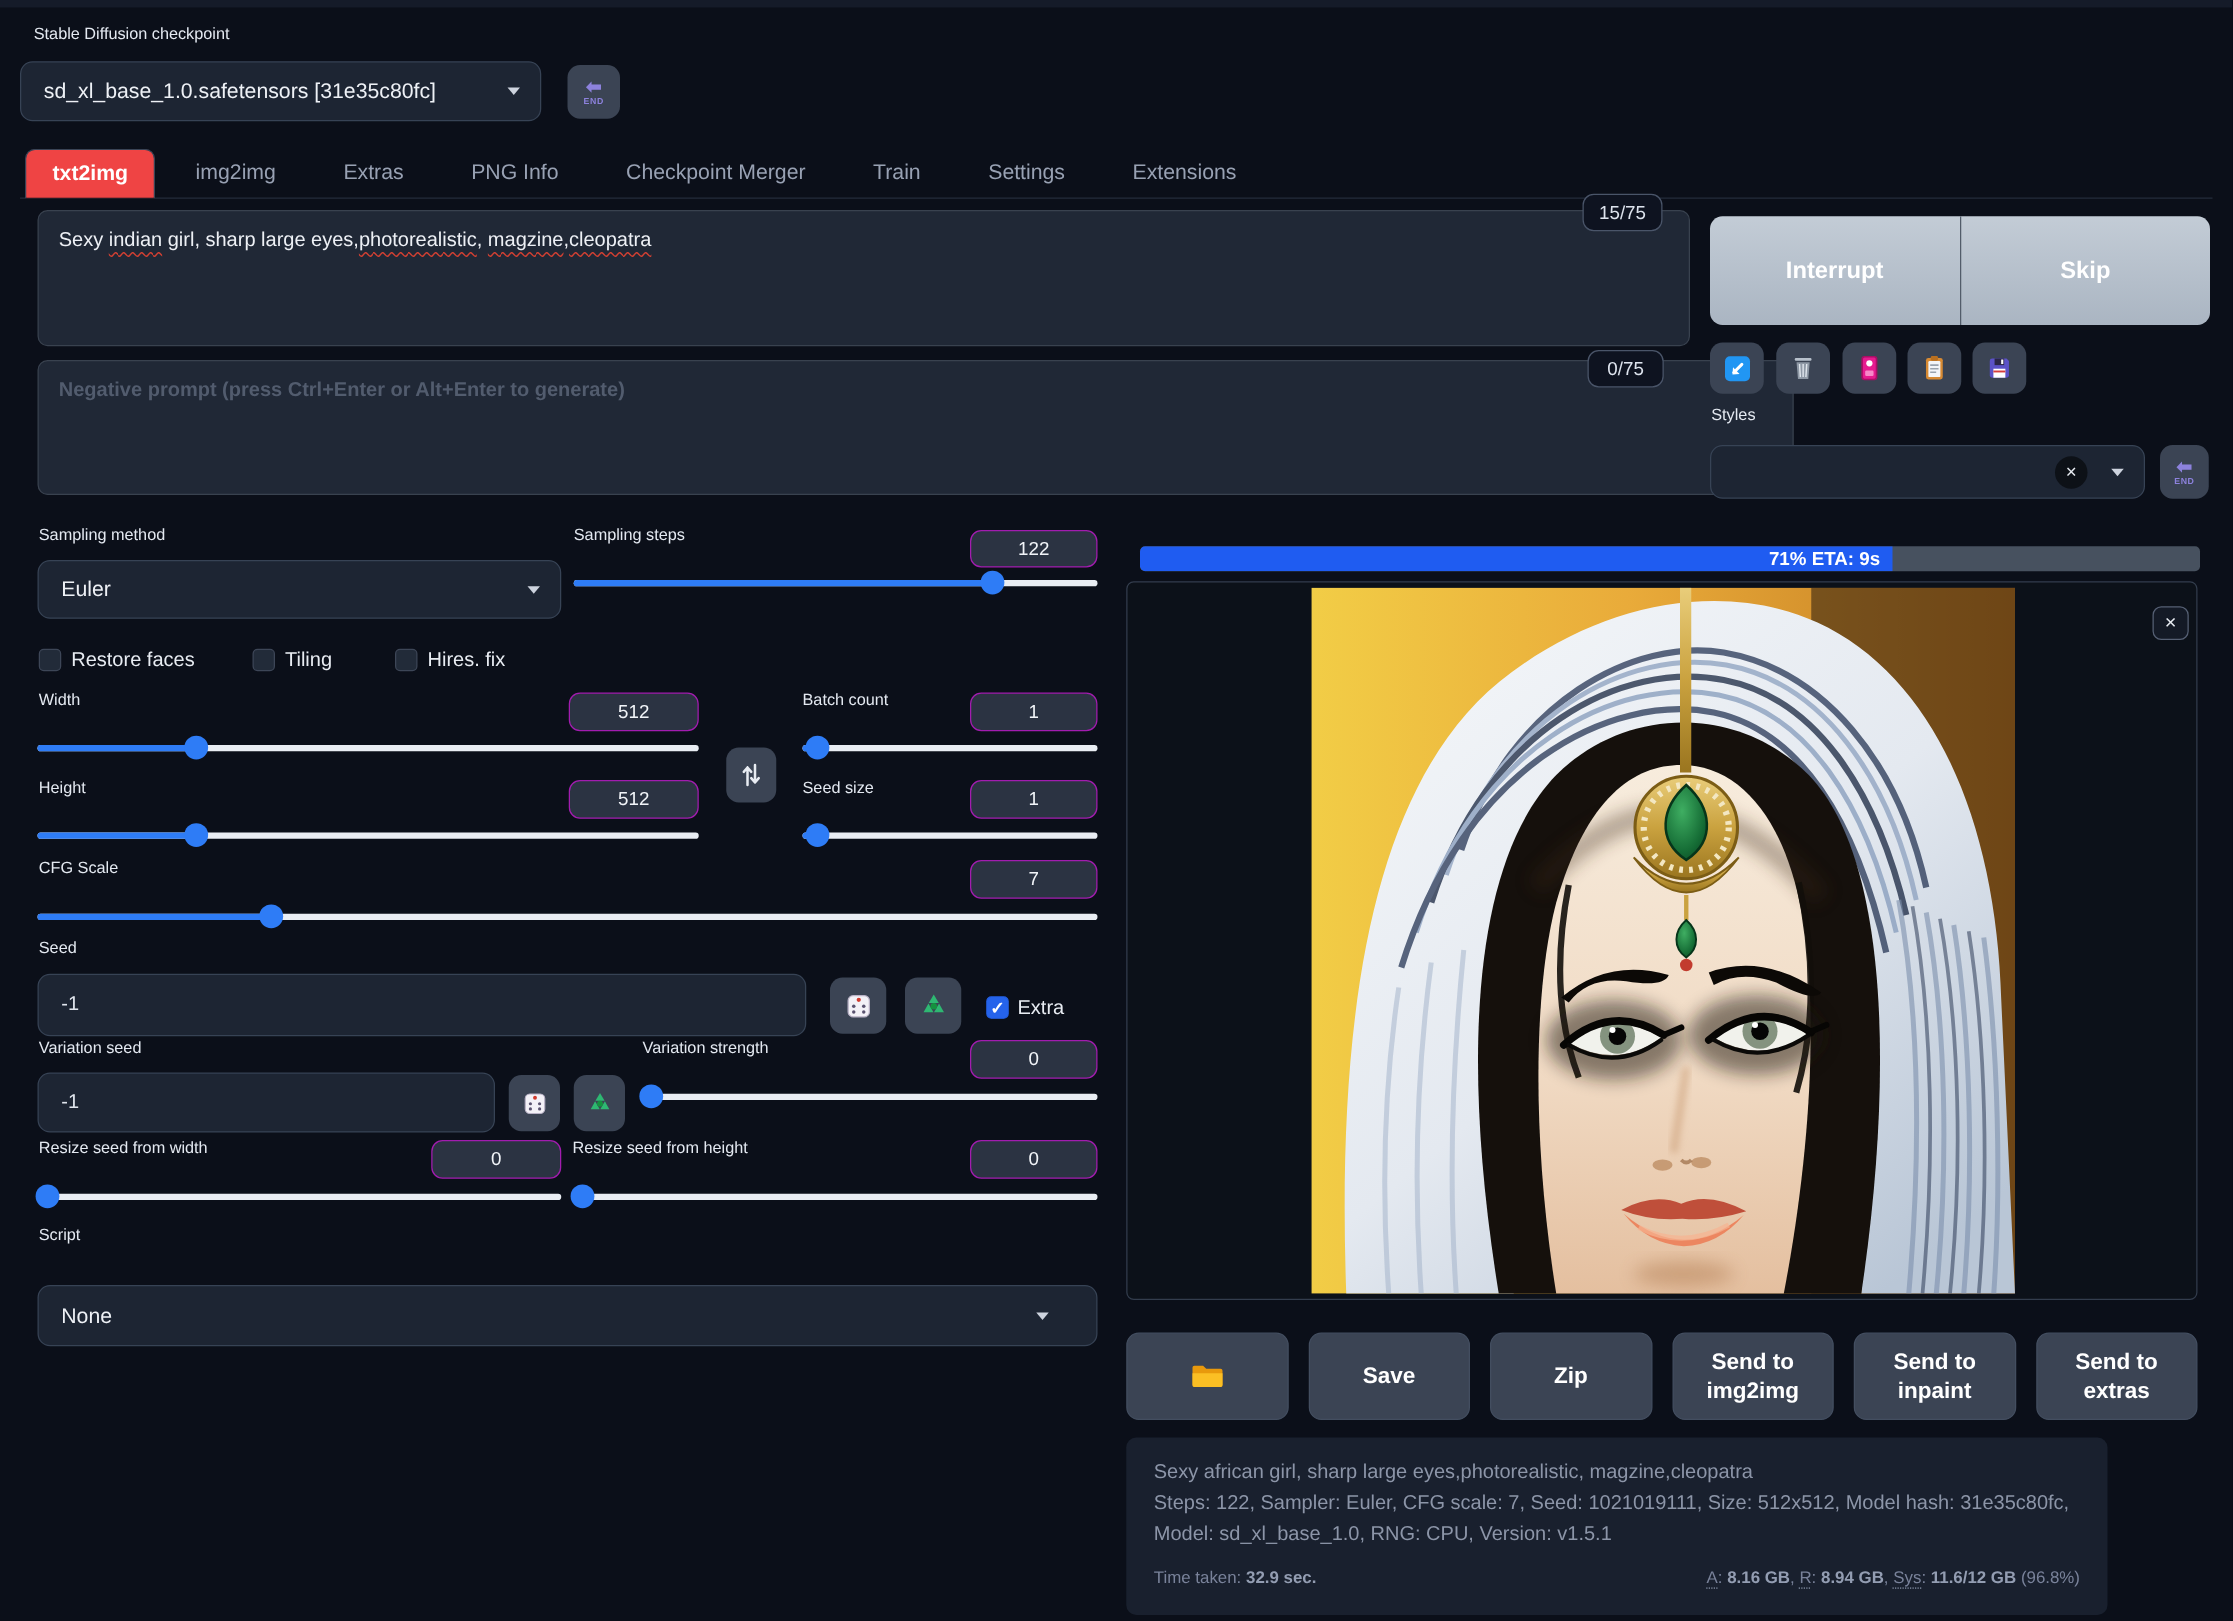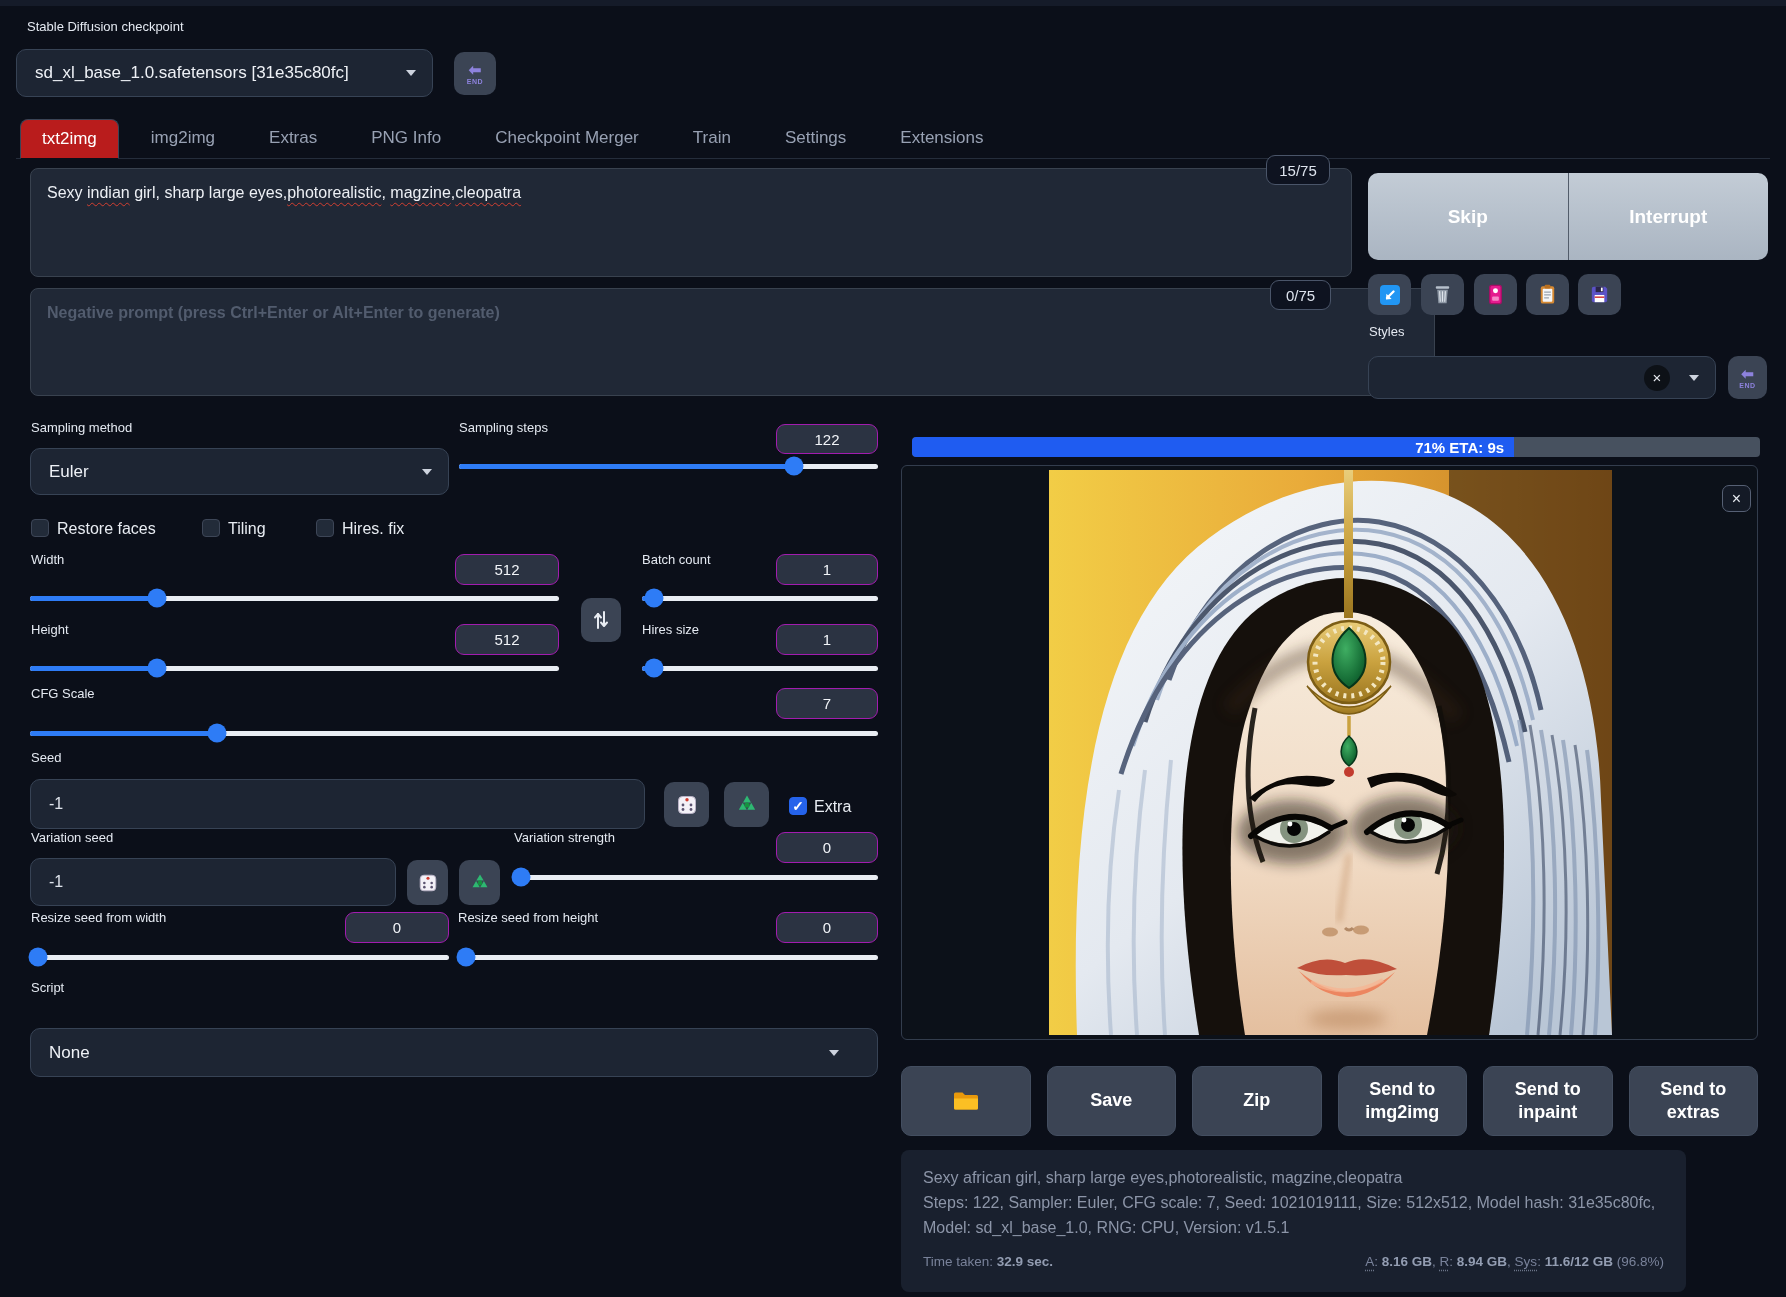--- a/index.html
+++ b/index.html
@@ -46,21 +46,21 @@
   .endicon .arr{color:#8d82dd;font-size:15px;font-weight:700;}
   .endicon .txt{color:#8d82dd;font-size:7px;font-weight:700;letter-spacing:.5px;margin-top:1px;}
 
   
   .ckpt-select{left:16px;top:49px;width:417px;height:48px;}
   .refresh-btn{left:454px;top:52px;width:42px;height:43px;}
 
   
   .tabs{position:absolute;left:16px;right:16px;top:118px;height:40px;display:flex;align-items:flex-end;border-bottom:1px solid #252d3b;padding-left:4px;gap:10px;}
   .tab{font-size:17px;color:#98a1b3;padding:9px 21px;cursor:pointer;border:1px solid transparent;white-space:nowrap;}
-  .tab.active{color:#fff;border:1px solid #3a4456;border-bottom:1px solid #0b0f19;border-radius:8px 8px 0 0;margin-bottom:-1px;background:#b91c1c;}
+  .tab.active{color:#fff;border:1px solid #3a4456;border-bottom:1px solid #0b0f19;border-radius:8px 8px 0 0;margin-bottom:-1px;background:#ef4444;font-weight:bold;}
 
   
   .promptbox{
     position:absolute;background:#202836;border:1px solid #39424f;border-radius:8px;
     box-sizing:border-box;padding:13px 16px;font-size:16px;color:#edf0f5;line-height:1.35;
   }
   .promptbox .ph{color:#525c6e;}
   .missp{text-decoration:underline wavy #d23f31 1px;text-underline-offset:4px;text-decoration-skip-ink:none;}
   .counter-badge{
     position:absolute;background:#0e1320;border:1px solid #4a5569;border-radius:9px;
@@ -142,22 +142,22 @@
     <span>Sexy </span><span class="missp">indian</span><span> girl, sharp large eyes,</span><span class="missp">photorealistic</span><span>, </span><span class="missp">magzine</span><span>,</span><span class="missp">cleopatra</span>
   </div>
   <div class="counter-badge" style="left:1266px;top:155px;width:64px;height:30px;">15/75</div>
 
   <div class="promptbox" style="left:30px;top:288px;width:1405px;height:108px;font-weight:bold;">
     <span class="ph">Negative prompt (press Ctrl+Enter or Alt+Enter to generate)</span>
   </div>
   <div class="counter-badge" style="left:1270px;top:280px;width:61px;height:30px;">0/75</div>
 
   <div class="big-actions">
+    <div class="half">Interrupt</div>
     <div class="half">Skip</div>
-    <div class="half">Interrupt</div>
   </div>
 
   <button class="iconbtn" style="left:1368px;top:274px;width:43px;height:41px;">
     <svg width="24" height="24" viewBox="0 0 24 24">
       <rect x="2" y="2" width="20" height="20" rx="4" fill="#2196f3"></rect>
       <path d="M15.5 8.5 L9 15" stroke="#fff" stroke-width="2.4" stroke-linecap="round"></path>
       <path d="M8 16.5 L8.4 10.8 L13.6 16.1 Z" fill="#fff"></path>
     </svg>
   </button>
   <button class="iconbtn" style="left:1421px;top:274px;width:43px;height:41px;">
@@ -252,21 +252,21 @@
   </button>
 
   <div class="lbl" style="left:31px;top:622px;">Height</div>
   <div class="valbox" style="left:455px;top:624px;width:104px;height:31px;">512</div>
   <div class="slider" style="left: 30px; top: 659px; width: 529px; --pct: 24;">
     <div class="sl-track"></div>
       <div class="sl-fill"></div>
       <div class="sl-thumb"></div>
   </div>
 
-  <div class="lbl" style="left:642px;top:622px;">Hires size</div>
+  <div class="lbl" style="left:642px;top:622px;">Seed size</div>
   <div class="valbox" style="left:776px;top:624px;width:102px;height:31px;">1</div>
   <div class="slider" style="left: 642px; top: 659px; width: 236px; --pct: 5;">
     <div class="sl-track"></div>
       <div class="sl-fill"></div>
       <div class="sl-thumb"></div>
   </div>
 
   <div class="lbl" style="left:31px;top:686px;">CFG Scale</div>
   <div class="valbox" style="left:776px;top:688px;width:102px;height:31px;">7</div>
   <div class="slider" style="left: 30px; top: 724px; width: 848px; --pct: 22;">

